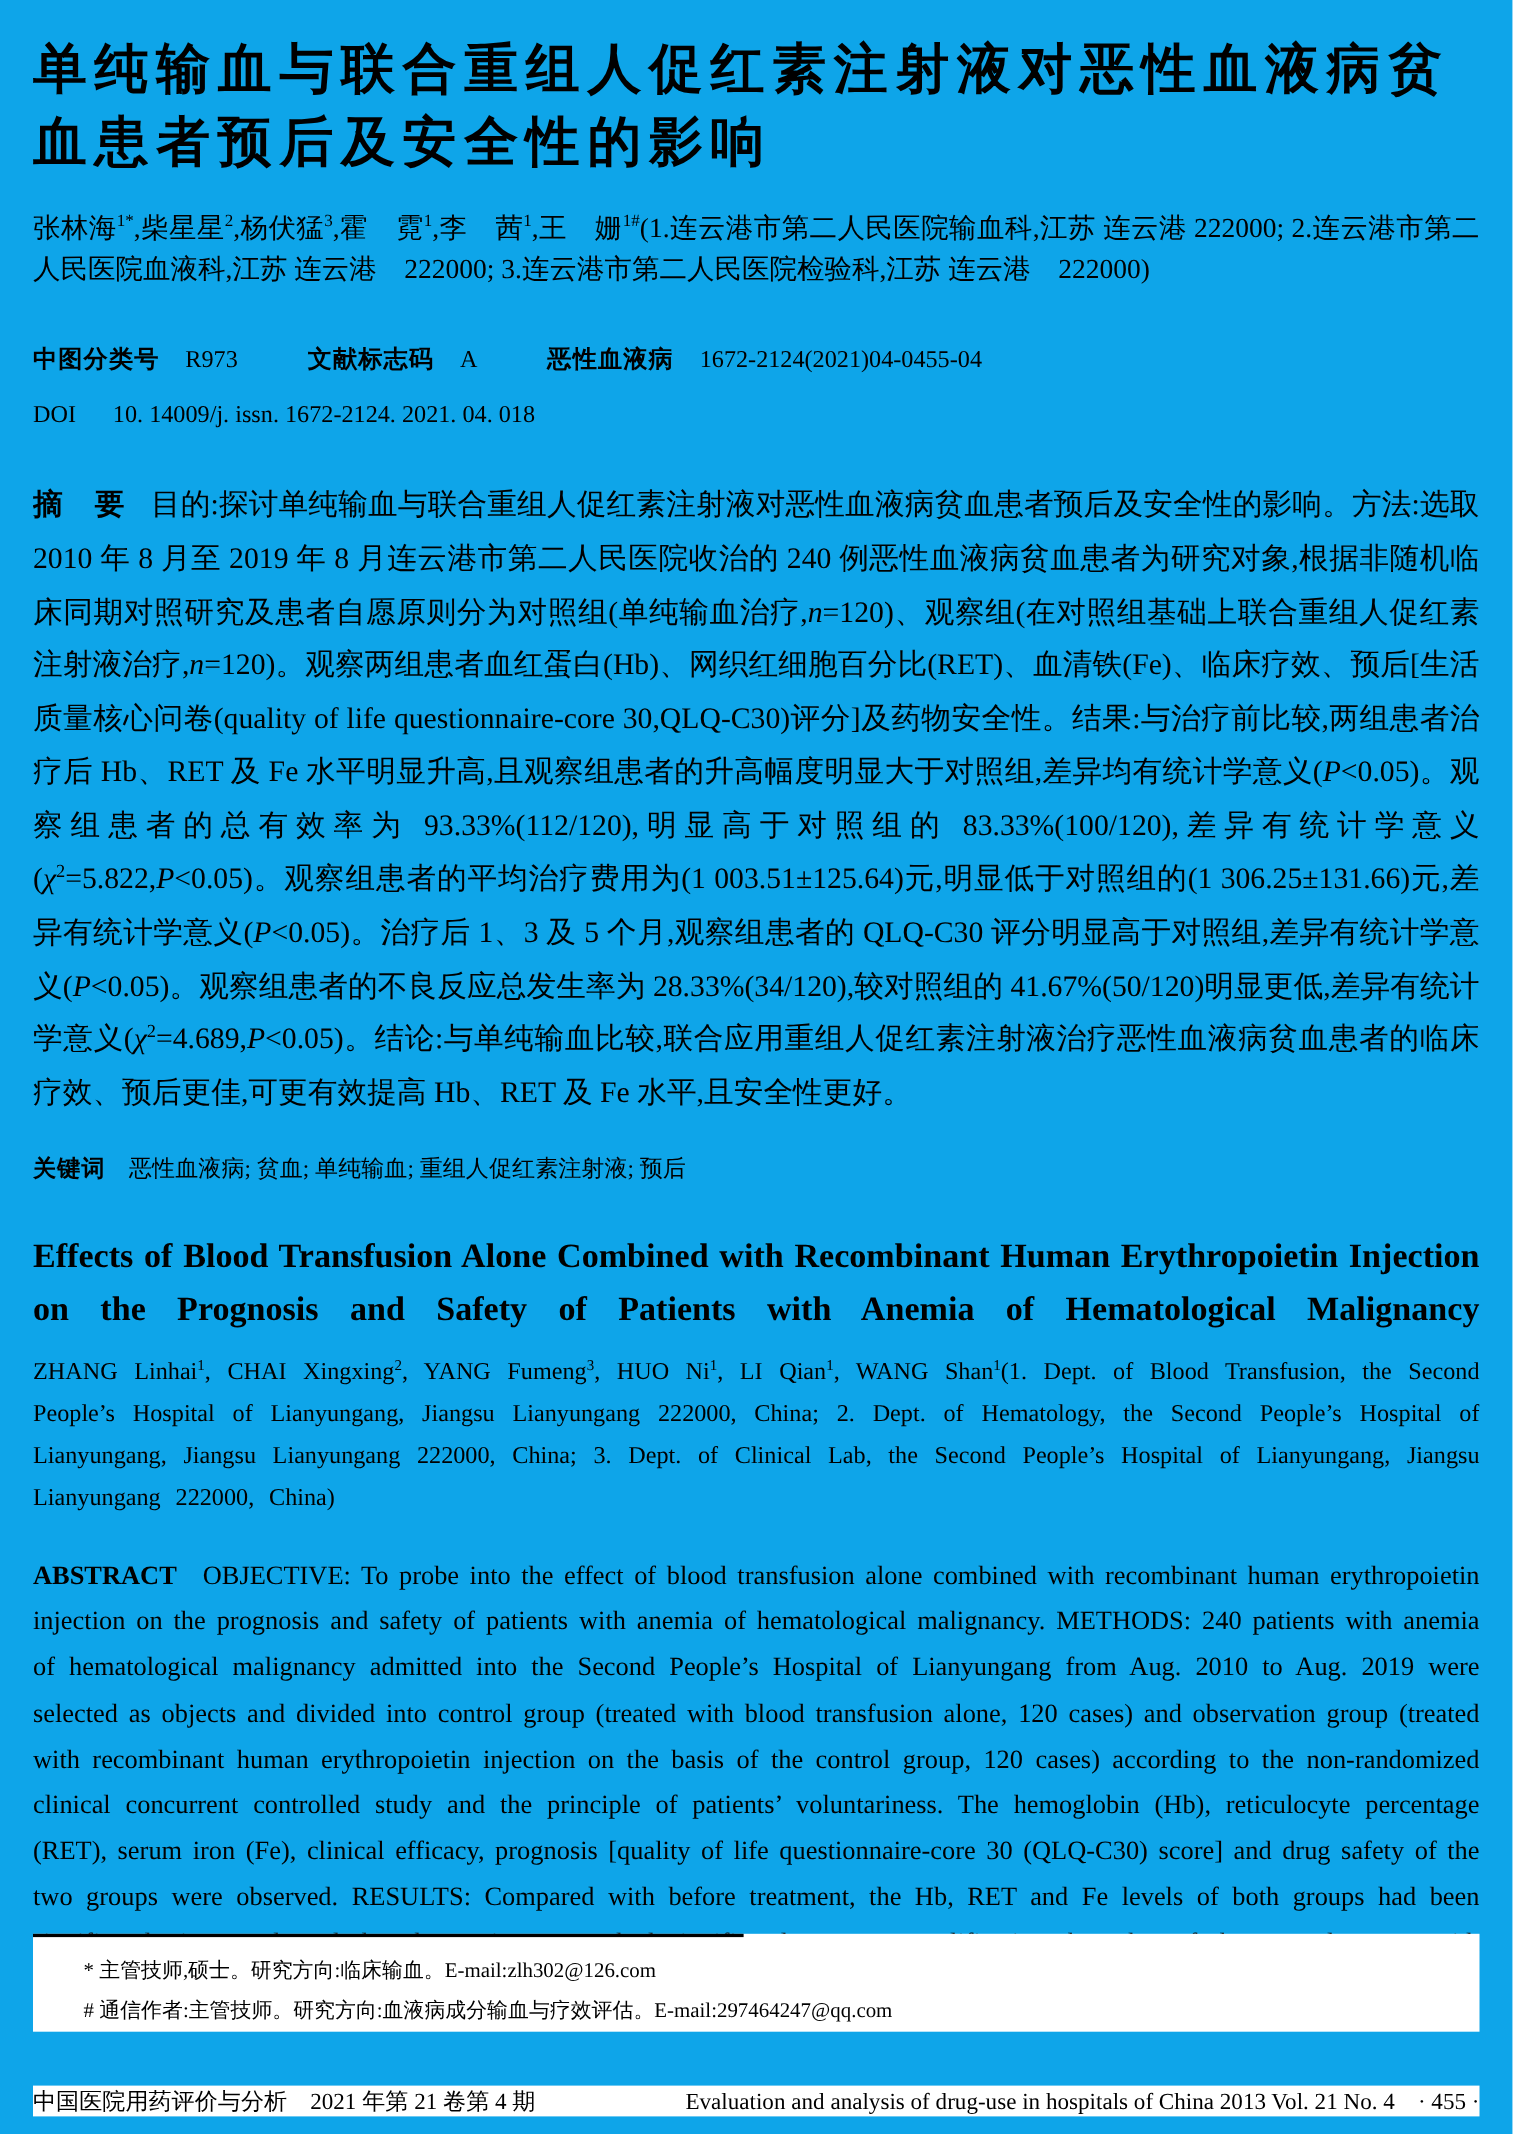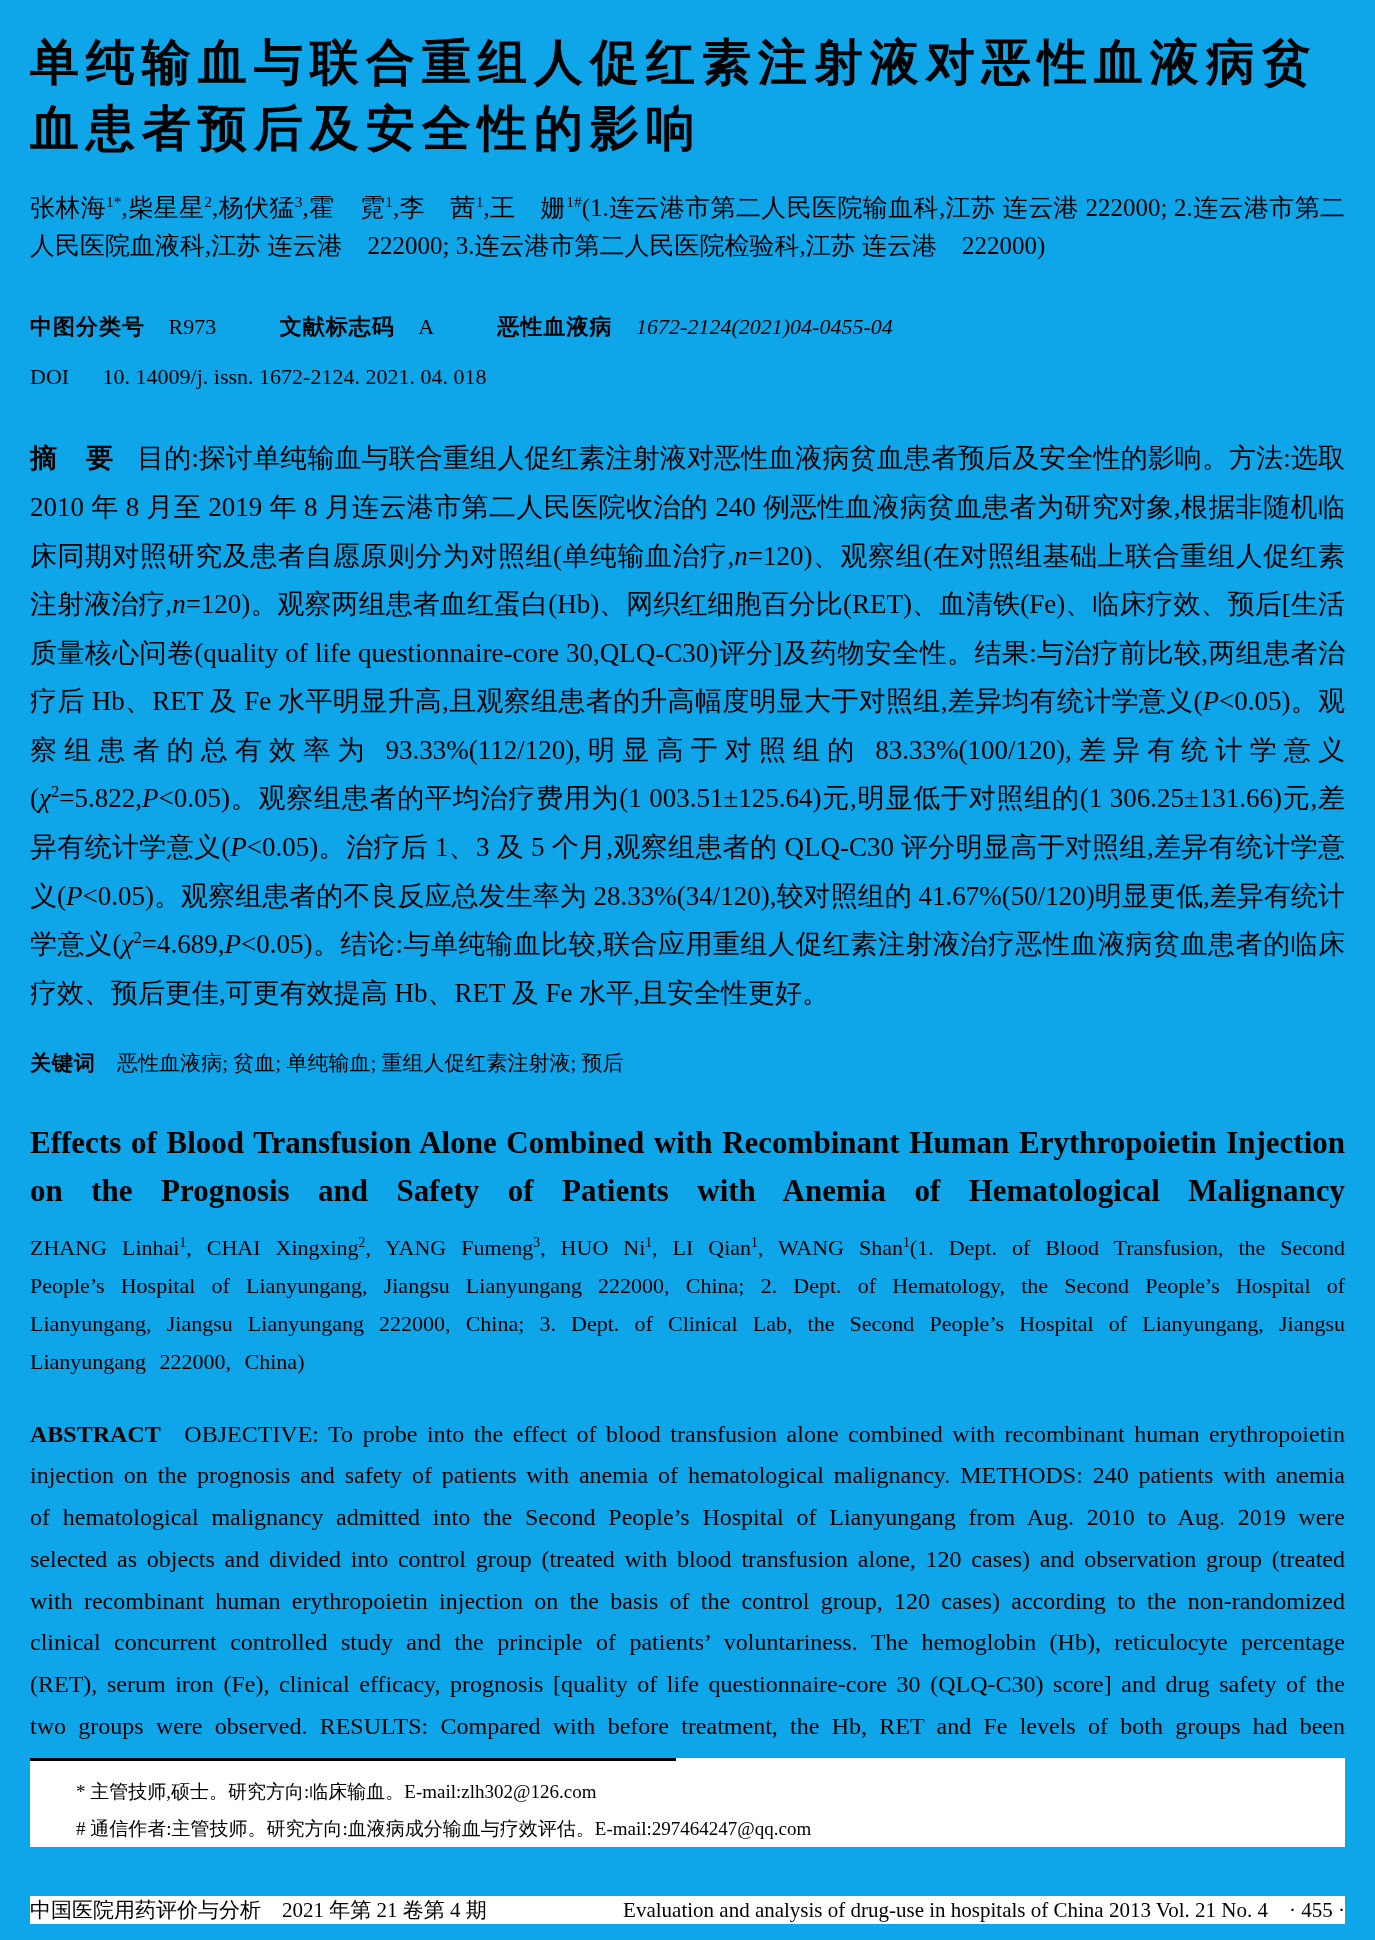--- a/index.html
+++ b/index.html
@@ -35,21 +35,21 @@
   }
 
   .meta-row { margin-top:48px; font-size:22px; }
   .meta-label {
     font-family:Liberation Sans, sans-serif;
     font-weight:bold;
     margin-right:18px;
     letter-spacing:1px;
   }
   .meta-value { margin-right:58px; }
-  .meta-value:last-child { margin-right:0;font-style:italic; }
+  .meta-value:last-child { margin-right:0; }
 
   .doi-row { margin-top:18px; font-size:22px; }
   .doi-label { margin-right:28px; }
 
   .cn-abstract {
     margin-top:44px;
     font-size:27px;
     line-height:1.8;
     text-align:justify;
   }

